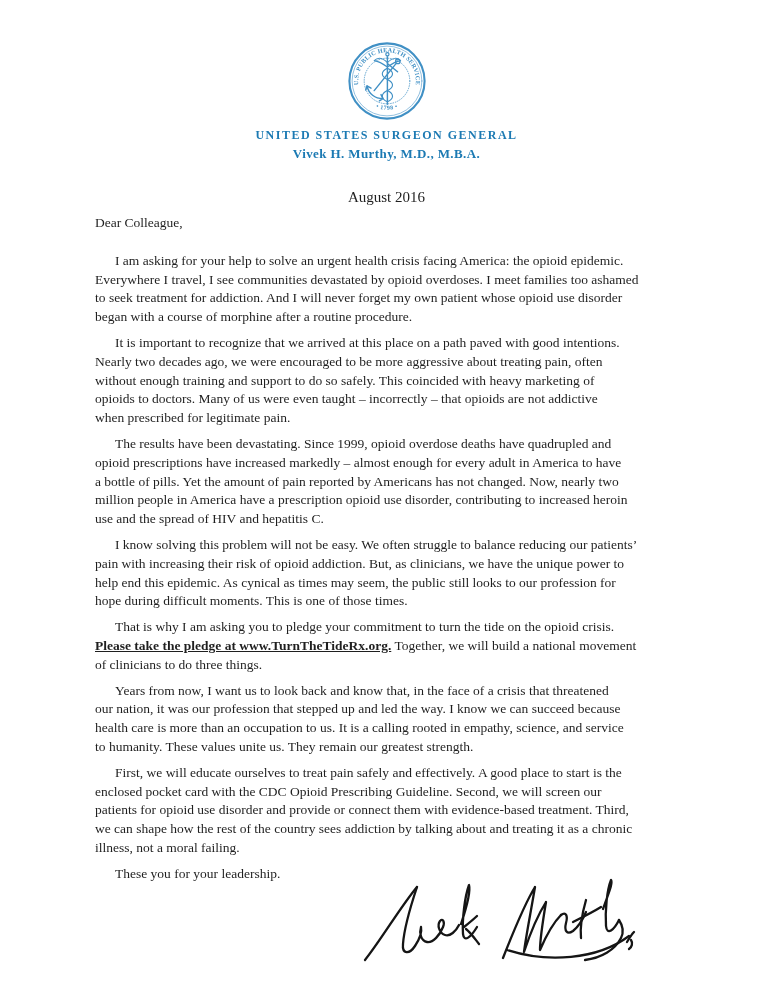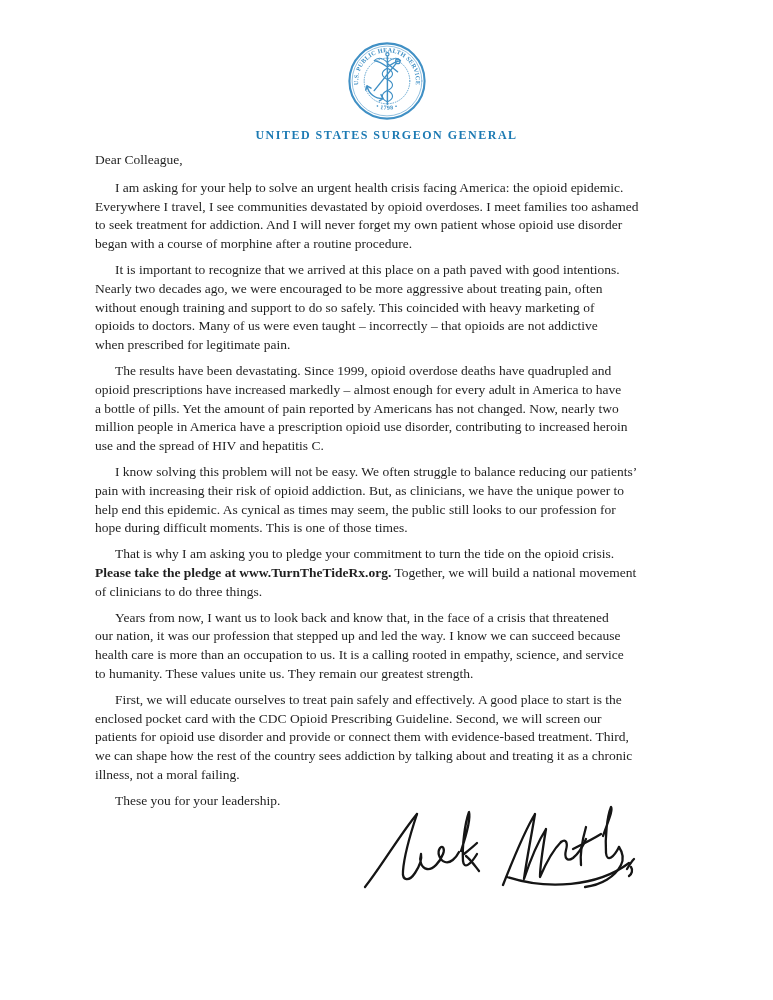--- a/index.html
+++ b/index.html
@@ -8,23 +8,23 @@
     font-family:"Liberation Serif",serif;color:var(--ink-color,#1f1f1f);
   }
   .header{padding-top:41px;text-align:center;}
   .seal{width:80px;height:80px;display:block;margin:0 auto;}
   .seal-line{fill:none;stroke:var(--seal-blue,#4090c5);stroke-linecap:round;stroke-linejoin:round;}
   .seal-ring-text{fill:var(--seal-blue,#4090c5);font-family:"Liberation Serif",serif;font-weight:bold;}
   .header-title{margin:7px 0 0;font-size:12px;font-weight:bold;letter-spacing:1.5px;color:var(--accent-blue,#1c7ab3);}
   .header-subtitle{margin:3px 0 0;font-size:13px;font-weight:bold;letter-spacing:.4px;color:var(--accent-blue,#1c7ab3);}
   .date{margin:27px 0 0;text-align:center;font-size:15px;}
   .body{margin:8px 0 0 95px;width:645px;font-size:13.5px;line-height:18.8px;}
-  .salutation{margin:0 0 9px;font-family:Liberation Serif, serif;}
+  .salutation{margin:0 0 19px;font-family:Liberation Serif, serif;}
   .para{margin:0 0 7px;text-indent:20px;white-space:pre-line;}
-  .para b{font-weight:bold;}
+  .para b{font-weight:bold;text-decoration:underline;}
   .closing{margin:0;text-indent:20px;}
   .signature{display:block;margin:-6px 0 0 262px;width:280px;height:100px;}
   .sig-line{fill:none;stroke:#151515;stroke-width:2.3;stroke-linecap:round;stroke-linejoin:round;}
 </style>
 </head>
 <body>
 
 <div class="page" style="--accent-blue: #1c7ab3; --seal-blue: #4090c5; --ink-color: #1f1f1f;">
 
   <header class="header">
@@ -44,22 +44,24 @@
         <path class="seal-line" stroke-width="1.8" d="M50.8 28.5 L63.2 38.5"></path>
         <path class="seal-line" stroke-width="1.8" d="M25 56 C27 66 35 72 45 72 M45 72 L40.5 74.8 M45 72 L42.5 67 M25 56 L23.4 61.4 M25 56 L30 59"></path>
         <circle class="seal-line" cx="50.5" cy="16.5" r="2" stroke-width="1.5"></circle>
         <path class="seal-line" stroke-width="1.8" d="M50.5 19.5 L50.5 79"></path>
         <path class="seal-line" stroke-width="1.4" d="M50.5 27 C44 20.5 38 20.5 34 24.5 C40 25.5 45 28.5 50.5 32.5 M50.5 27 C57 20.5 63 20.5 67 24.5 C61 25.5 56 28.5 50.5 32.5"></path>
         <path class="seal-line" stroke-width="1.4" d="M50.5 34 C42 38 42 44 50.5 48 C59 52 59 58 50.5 62 C42 66 42 72 50.5 76"></path>
         <path class="seal-line" stroke-width="1.4" d="M50.5 34 C59 38 59 44 50.5 48 M50.5 62 C59 66 59 72 50.5 76"></path>
       </g>
     </svg>
     <div class="header-title">UNITED STATES SURGEON GENERAL</div>
+    <div class="header-subtitle">Vivek H. Murthy, M.D., M.B.A.</div>
   </header>
 
+  <div class="date">August 2016</div>
 
   <div class="body">
     <p class="salutation">Dear Colleague,</p>
     <p class="para">I am asking for your help to solve an urgent health crisis facing America: the opioid epidemic.
 Everywhere I travel, I see communities devastated by opioid overdoses. I meet families too ashamed
 to seek treatment for addiction. And I will never forget my own patient whose opioid use disorder
 began with a course of morphine after a routine procedure.</p>
     <p class="para">It is important to recognize that we arrived at this place on a path paved with good intentions.
 Nearly two decades ago, we were encouraged to be more aggressive about treating pain, often
 without enough training and support to do so safely. This coincided with heavy marketing of

